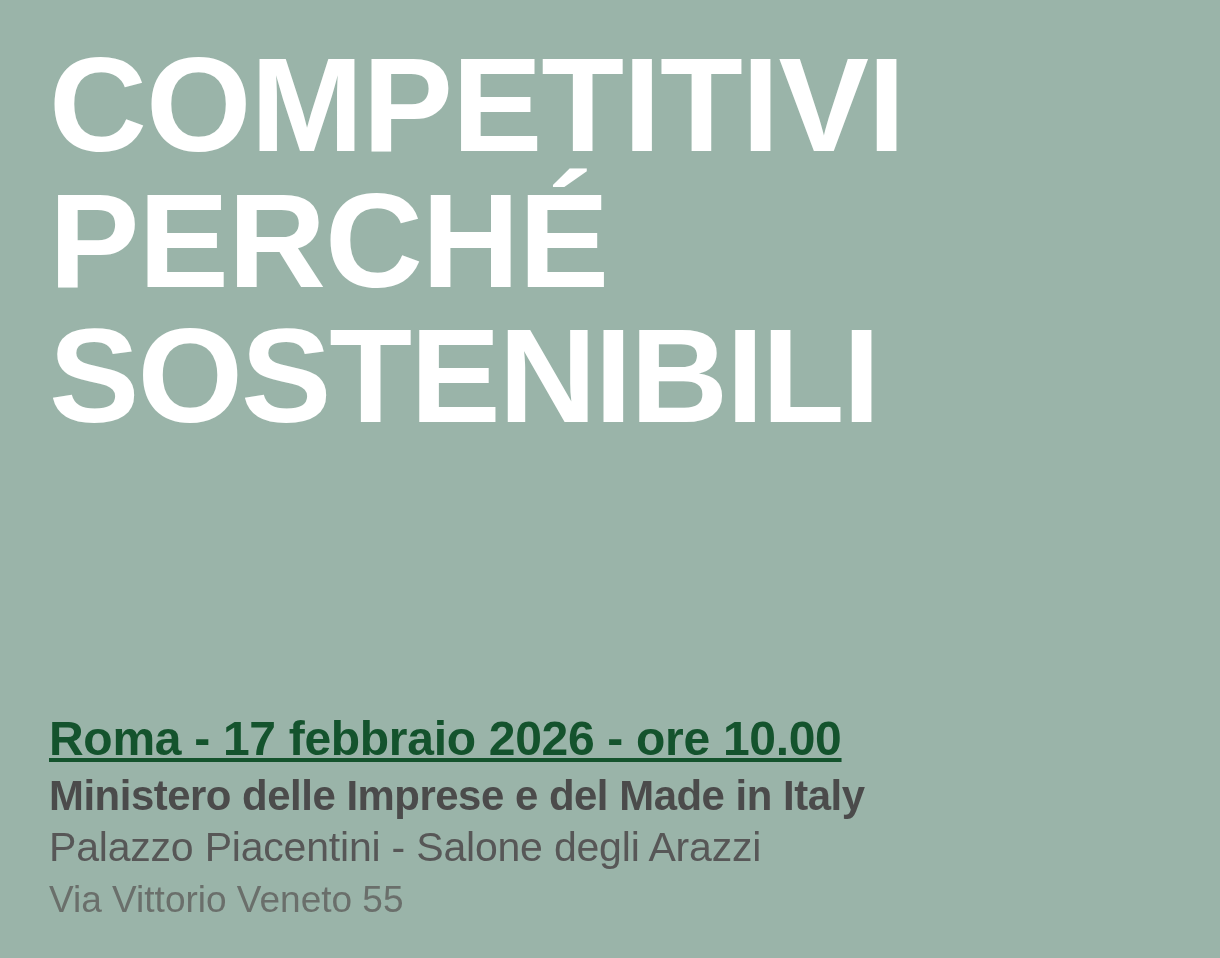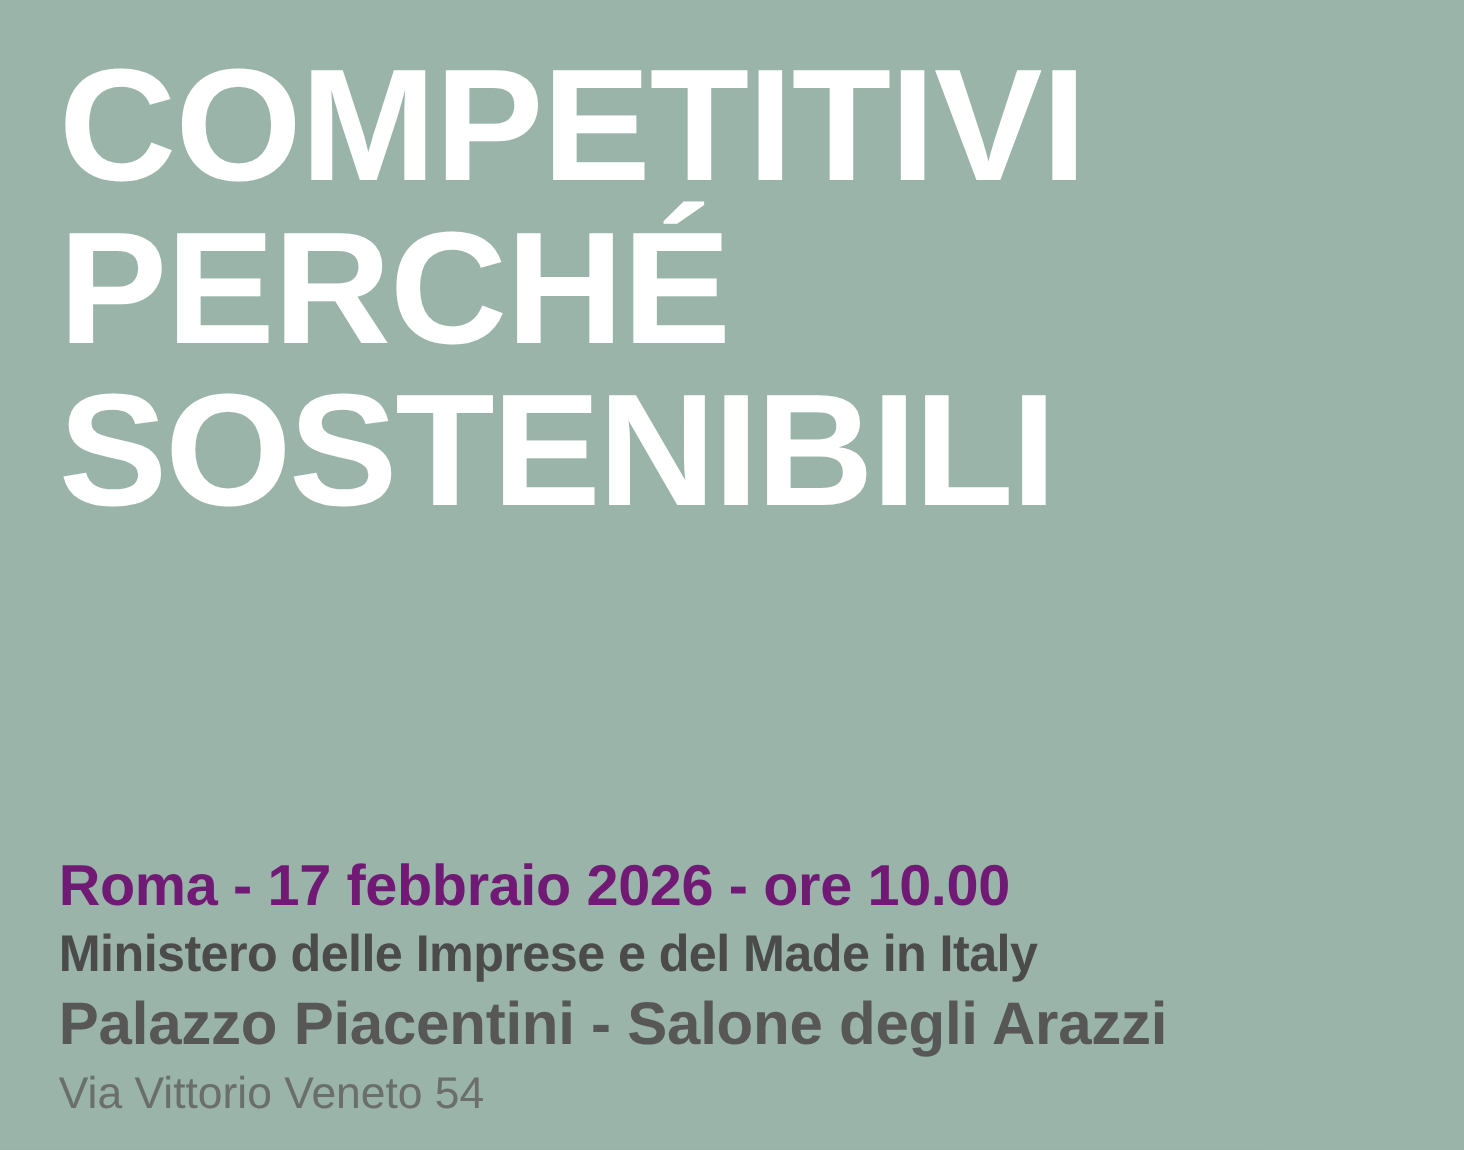--- a/index.html
+++ b/index.html
@@ -95,22 +95,22 @@
     letter-spacing: -0.5px;
     white-space: nowrap;
     margin-top: 4px;
     transform: scaleX(0.975);
     transform-origin: left center;
   }
   .event-hall {
     display: block;
     color: #575757;
     font-family: "Liberation Sans", sans-serif;
-    font-weight: 700;
-    font-size: 50px;
+    font-weight: 400;
+    font-size: 41px;
     line-height: 1.17;
     letter-spacing: -0.2px;
     white-space: nowrap;
     margin-top: 4px;
   }
   .event-street {
     display: block;
     color: #6a6f6b;
     font-family: "Liberation Sans", sans-serif;
     font-weight: 400;
@@ -127,19 +127,19 @@
 <div id="poster" style="background: rgb(154, 180, 169);">
 
   <div class="headline">
     <span class="headline-line l1" style="color: rgb(255, 255, 255);">COMPETITIVI</span>
     <span class="headline-line l2" style="color: rgb(255, 255, 255);">PERCHÉ</span>
     <span class="headline-line l3" style="color: rgb(255, 255, 255);">SOSTENIBILI</span>
   </div>
 
 
   <div class="event">
-    <span class="event-date" style="color: #701a75;">Roma - 17 febbraio 2026 - ore 10.00</span>
+    <span class="event-date" style="color: #14532d; text-decoration: underline;">Roma - 17 febbraio 2026 - ore 10.00</span>
     <span class="event-org" style="color: rgb(75, 75, 75);">Ministero delle Imprese e del Made in Italy</span>
     <span class="event-hall" style="color: rgb(87, 87, 87);">Palazzo Piacentini - Salone degli Arazzi</span>
-    <span class="event-street" style="color: rgb(106, 111, 107);">Via Vittorio Veneto 54</span>
+    <span class="event-street" style="color: rgb(106, 111, 107);">Via Vittorio Veneto 55</span>
   </div>
 
 </div>
 
 </body></html>

